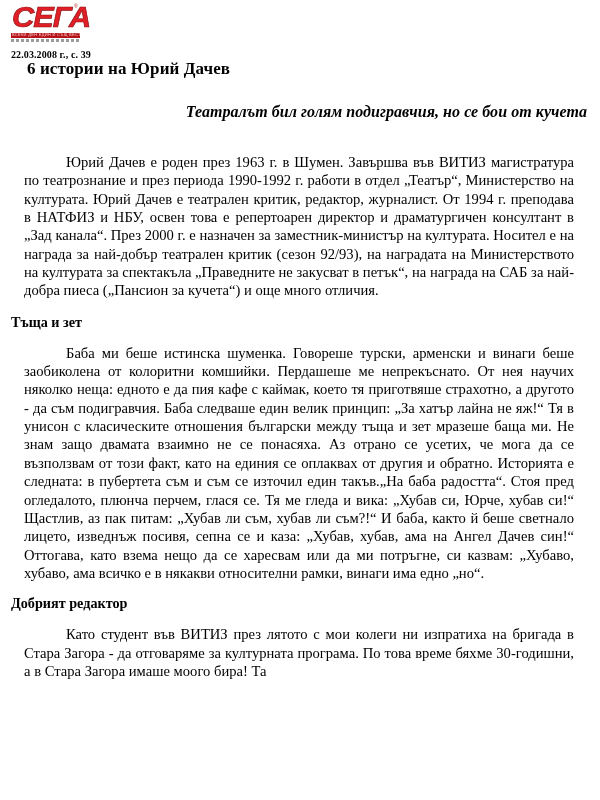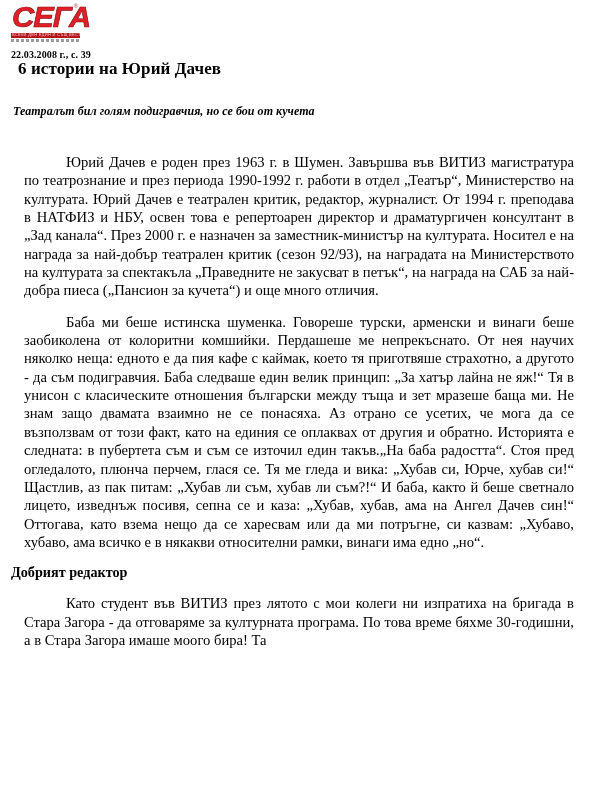--- a/index.html
+++ b/index.html
@@ -97,32 +97,33 @@
     margin-top: 4px;
     letter-spacing: 0.1px;
   }
 
   
   .headline {
     font-family: "Liberation Serif", "DejaVu Serif", serif;
     font-weight: bold;
     font-size: 17px;
     line-height: 20px;
-    margin: 21px 0 0 7px;
+    margin: 21px 0 0 16px;
     letter-spacing: 0.1px;
   }
 
   .subhead {
     font-family: "Liberation Serif", "DejaVu Serif", serif;
     font-weight: bold;
     font-style: italic;
-    font-size: 12px;
+    font-size: 16px;
     line-height: 19px;
     margin: 23px 0 0 2px;
     letter-spacing: 0.05px;
+    text-align: right;
   }
 
   
   .body-block {
     margin-top: 32px;
   }
   p.para {
     font-size: 14.6px;
     line-height: 18.35px;
     text-align: justify;
@@ -160,20 +161,21 @@
   </div>
 
   <h1 class="headline">6 истории на Юрий Дачев</h1>
 
   <h2 class="subhead">Театралът бил голям подигравчия, но се бои от кучета</h2>
 
   <div class="body-block">
 
     <p class="para">Юрий Дачев е роден през 1963 г. в Шумен. Завършва във ВИТИЗ магистратура по театрознание и през периода 1990-1992 г. работи в отдел „Театър“, Министерство на културата. Юрий Дачев е театрален критик, редактор, журналист. От 1994 г. преподава в НАТФИЗ и НБУ, освен това е репертоарен директор и драматургичен консултант в „Зад канала“. През 2000 г. е назначен за заместник-министър на културата. Носител е на награда за най-добър театрален критик (сезон 92/93), на наградата на Министерството на културата за спектакъла „Праведните не закусват в петък“, на награда на САБ за най-добра пиеса („Пансион за кучета“) и още много отличия.</p>
 
+    <h3 class="section">Тъща и зет</h3>
     <p class="para">Баба ми беше истинска шуменка. Говореше турски, арменски и винаги беше заобиколена от колоритни комшийки. Пердашеше ме непрекъснато. От нея научих няколко неща: едното е да пия кафе с каймак, което тя приготвяше страхотно, а другото - да съм подигравчия. Баба следваше един велик принцип: „За хатър лайна не яж!“ Тя в унисон с класическите отношения български между тъща и зет мразеше баща ми. Не знам защо двамата взаимно не се понасяха. Аз отрано се усетих, че мога да се възползвам от този факт, като на единия се оплаквах от другия и обратно. Историята е следната: в пубертета съм и съм се източил един такъв.„На баба радостта“. Стоя пред огледалото, плюнча перчем, глася се. Тя ме гледа и вика: „Хубав си, Юрче, хубав си!“ Щастлив, аз пак питам: „Хубав ли съм, хубав ли съм?!“ И баба, както й беше светнало лицето, изведнъж посивя, сепна се и каза: „Хубав, хубав, ама на Ангел Дачев син!“ Оттогава, като взема нещо да се харесвам или да ми потръгне, си казвам: „Хубаво, хубаво, ама всичко е в някакви относителни рамки, винаги има едно „но“.</p>
 
     <h3 class="section tight">Добрият редактор</h3>
     <p class="para">Като студент във ВИТИЗ през лятото с мои колеги ни изпратиха на бригада в Стара Загора - да отговаряме за културната програма. По това време бяхме 30-годишни, а в Стара Загора имаше моого бира! Та</p>
 
   </div>
 
 </div>
 
 </body></html>

